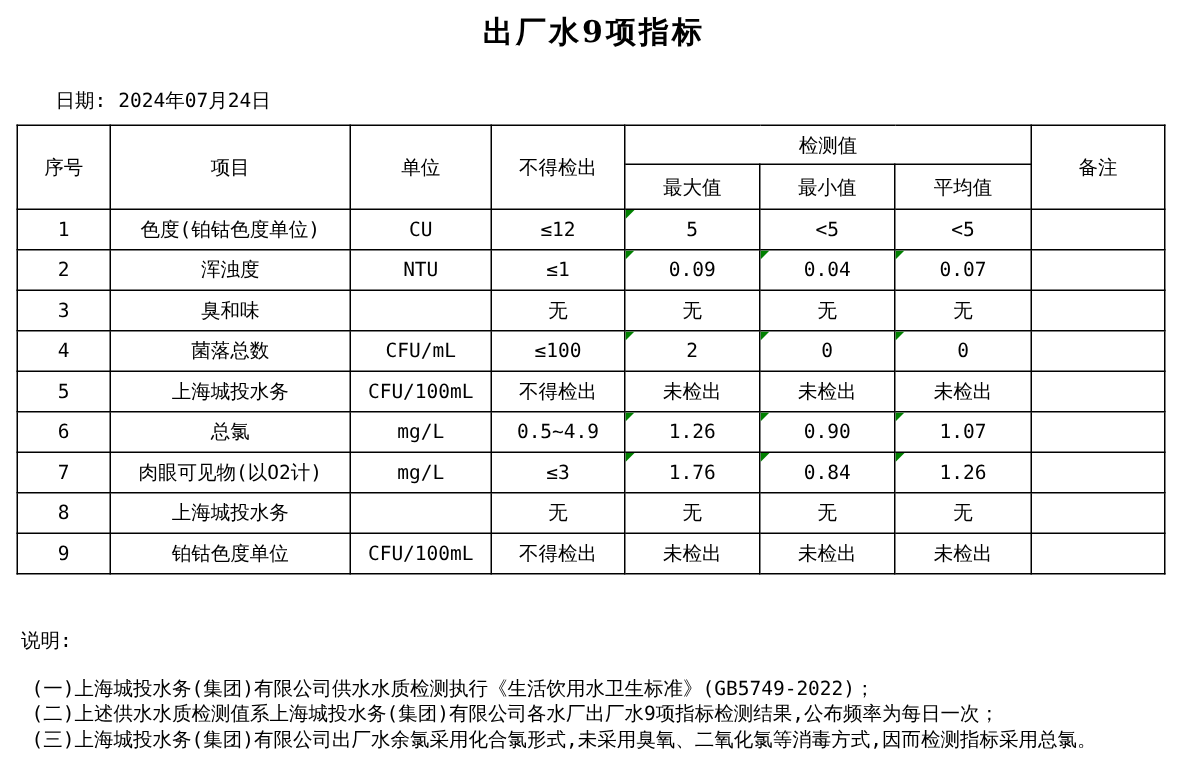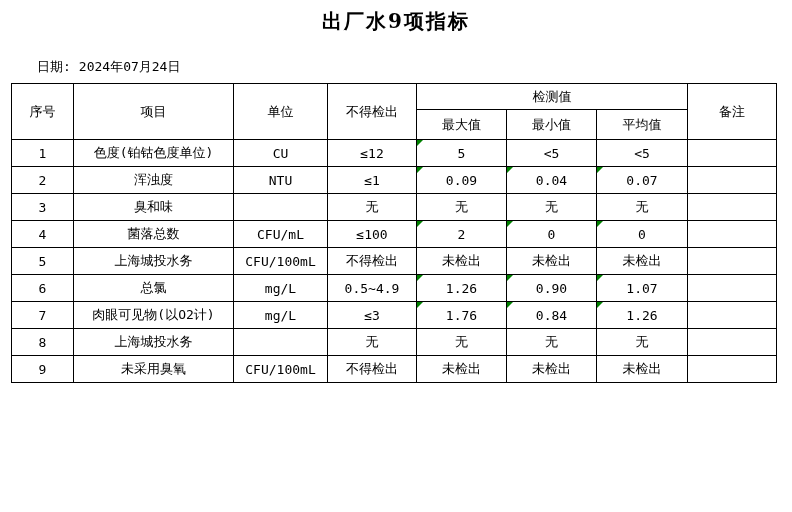--- a/index.html
+++ b/index.html
@@ -154,25 +154,33 @@
           <td class="left">上海城投水务</td>
           <td class="left"></td>
           <td class="left">无</td>
           <td class="center">无</td>
           <td class="center">无</td>
           <td class="center">无</td>
           <td class="center"></td>
         </tr>
         <tr>
           <td class="center">9</td>
-          <td class="left">未采用臭氧</td>
+          <td class="left">铂钴色度单位</td>
           <td class="left">CFU/100mL</td>
           <td class="left">不得检出</td>
           <td class="center">未检出</td>
           <td class="center">未检出</td>
           <td class="center">未检出</td>
           <td class="center"></td>
         </tr>
       </tbody>
   </table>
 
+  <div class="notes">
+    <div>说明:</div>
+    <div class="notes-list" id="notes-list">
+        <div>(一)上海城投水务(集团)有限公司供水水质检测执行《生活饮用水卫生标准》(GB5749-2022)；</div>
+        <div>(二)上述供水水质检测值系上海城投水务(集团)有限公司各水厂出厂水9项指标检测结果,公布频率为每日一次；</div>
+        <div>(三)上海城投水务(集团)有限公司出厂水余氯采用化合氯形式,未采用臭氧、二氧化氯等消毒方式,因而检测指标采用总氯。</div>
+      </div>
+  </div>
 
 </div>
 
 </body></html>

